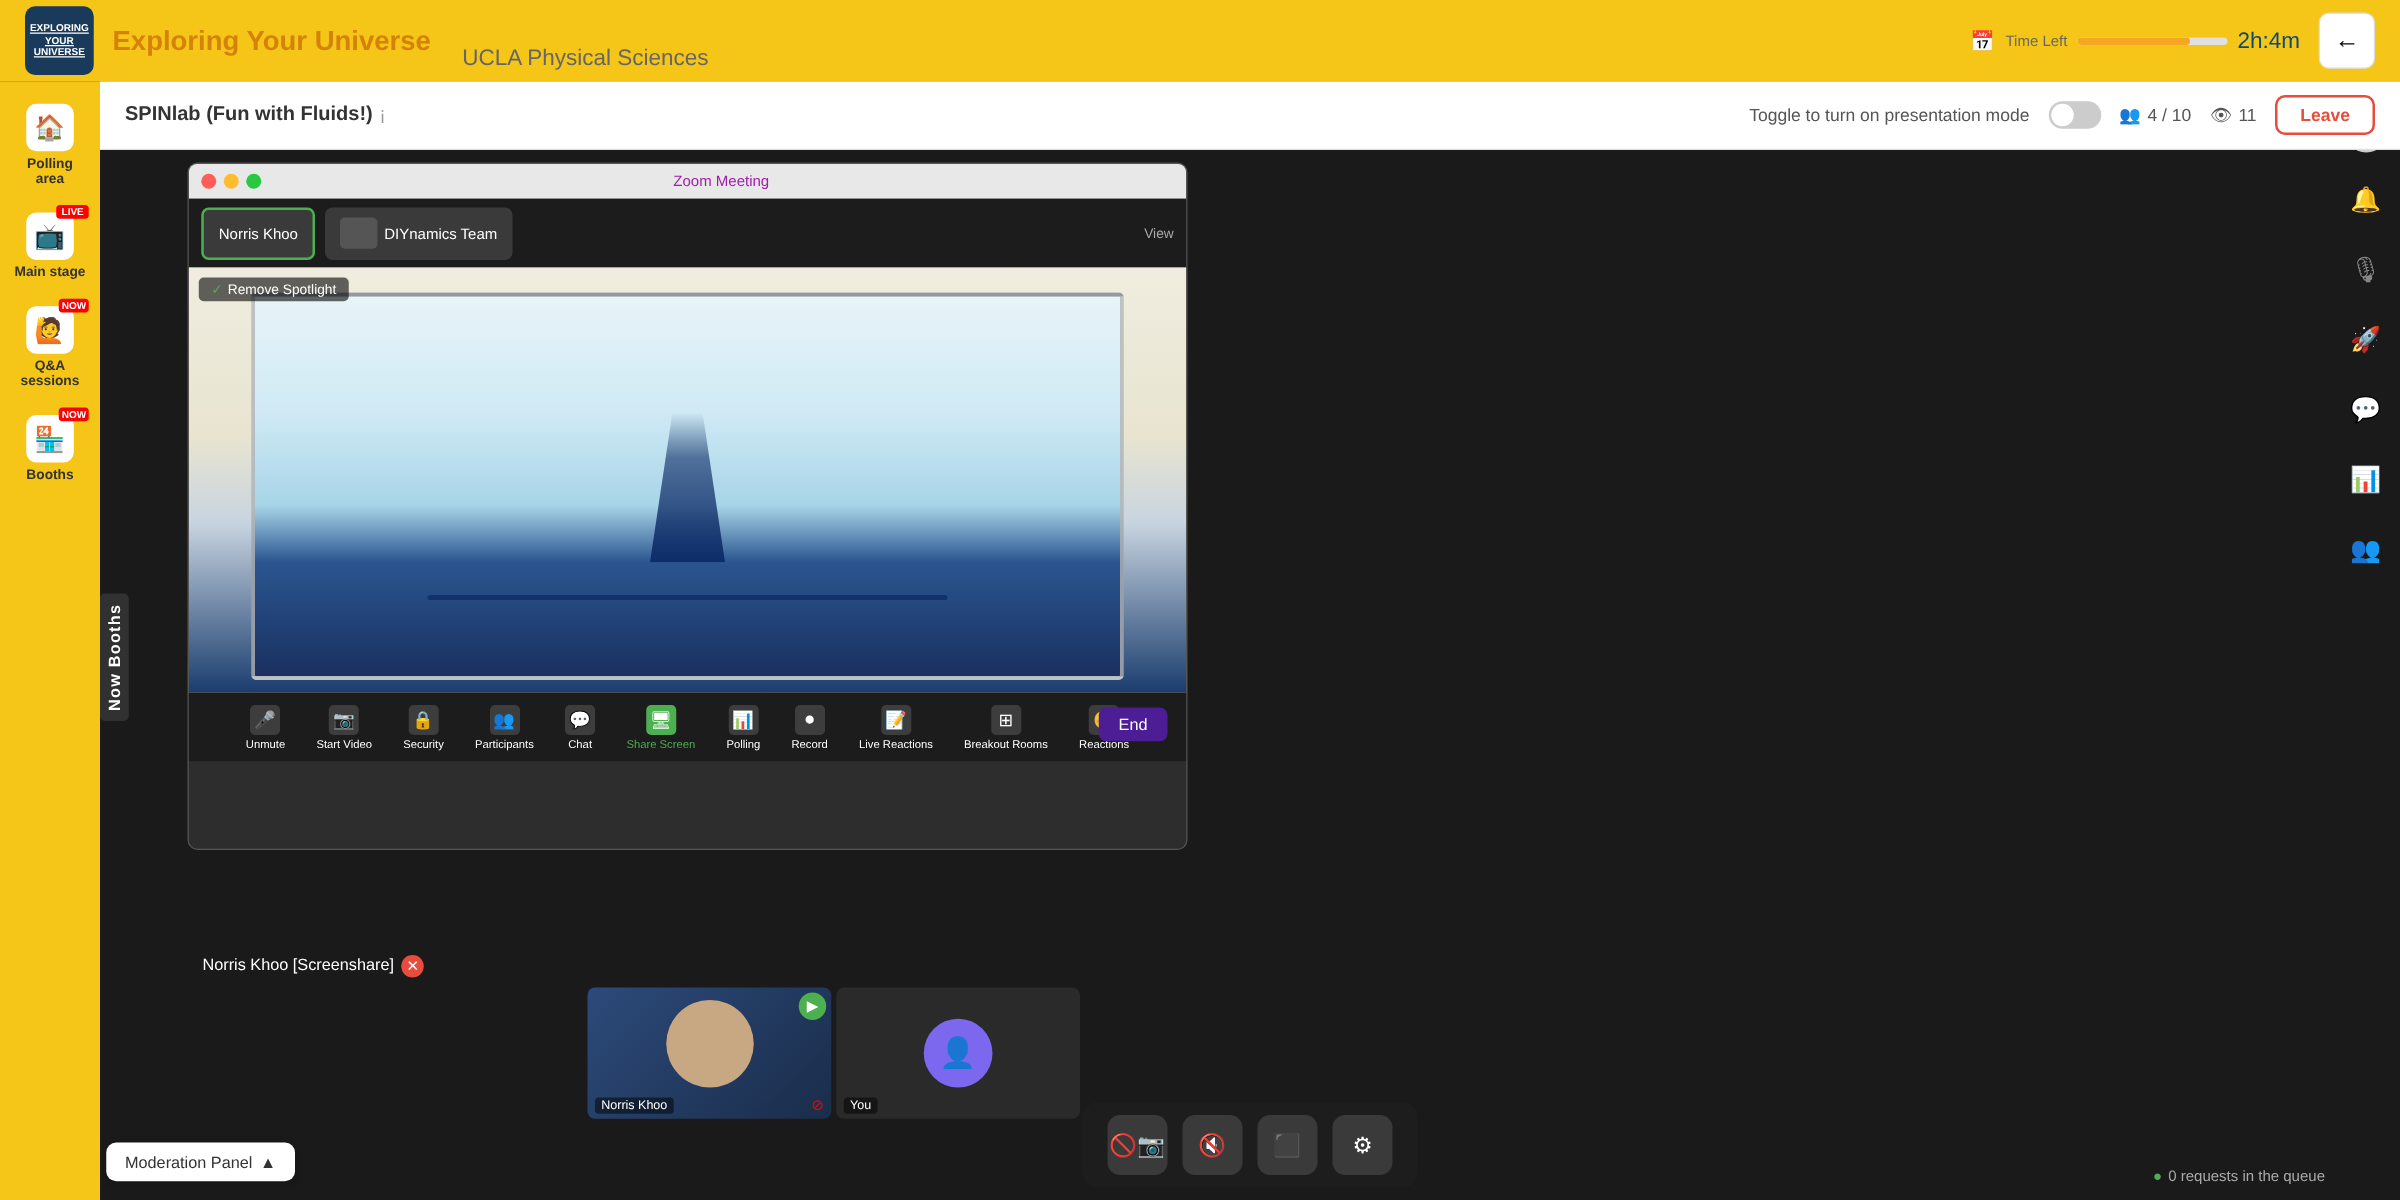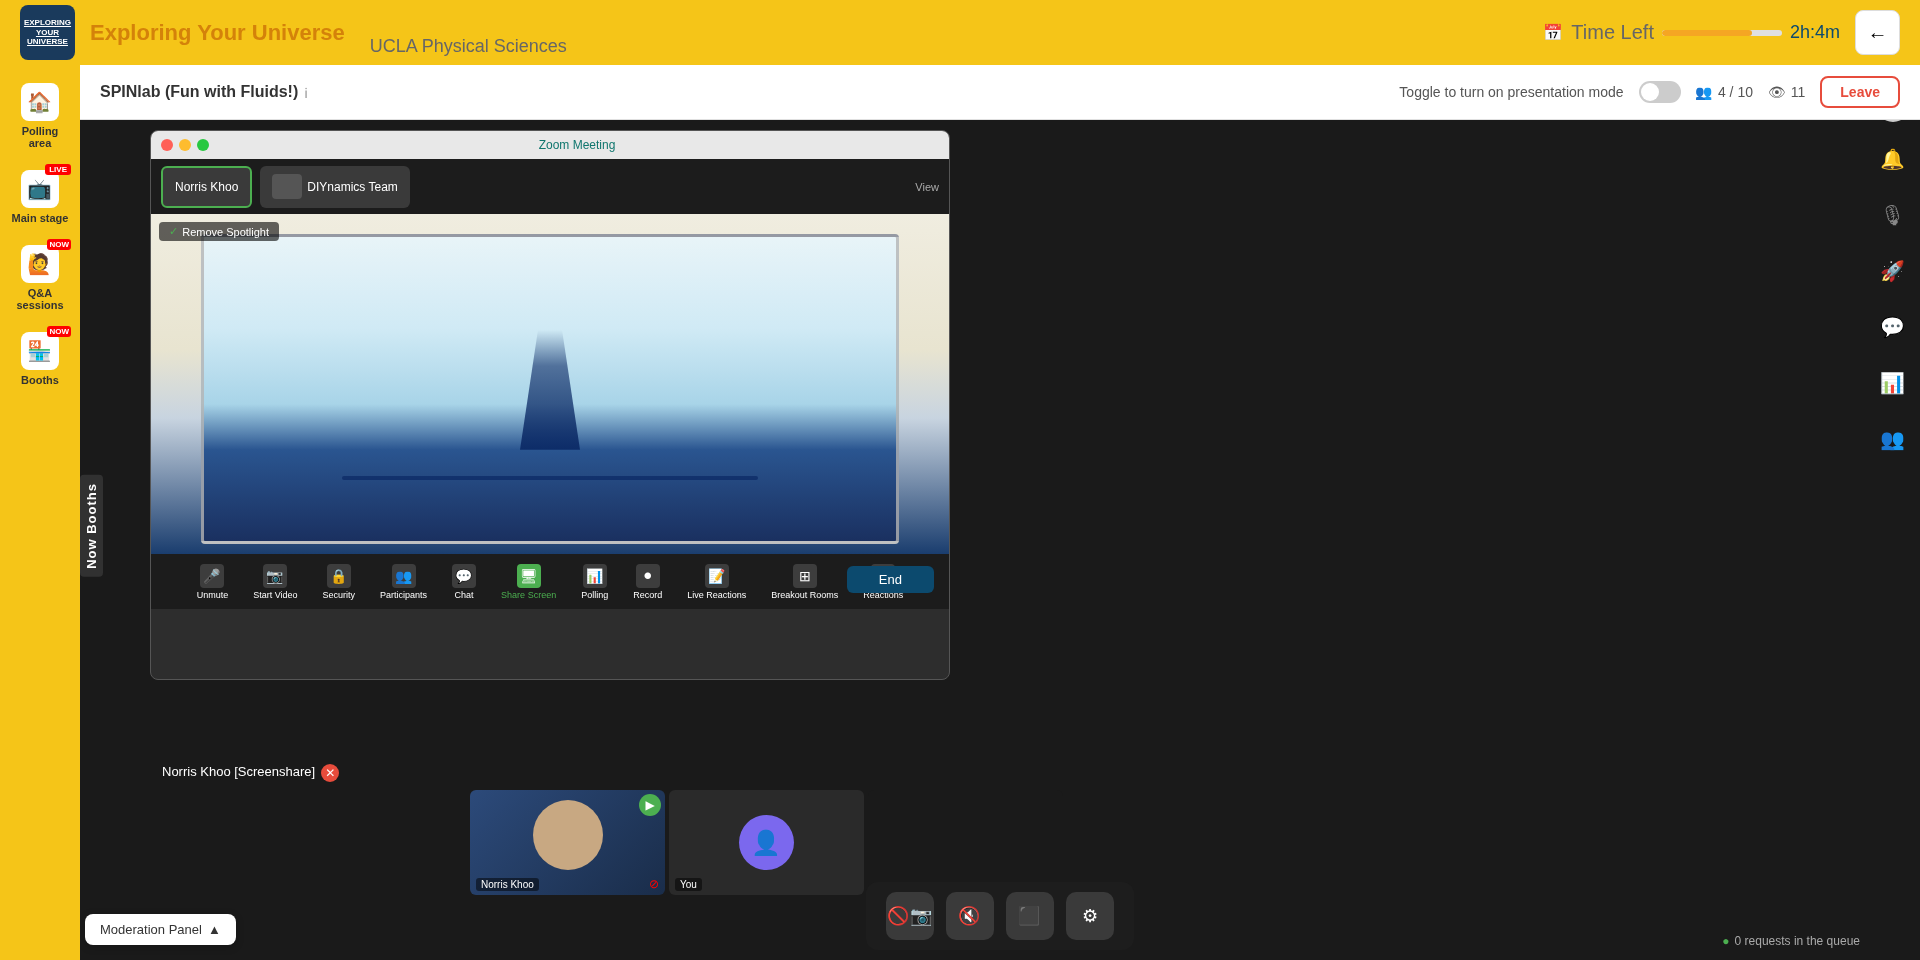--- a/index.html
+++ b/index.html
@@ -23,21 +23,21 @@
     #header-subtitle {
       color: #666; font-size: 18px; font-weight: 500; margin-top: 28px;
     }
     #header-right {
       margin-left: auto; display: flex; align-items: center; gap: 15px;
     }
     #time-left-container {
       display: flex; align-items: center; gap: 8px;
     }
     #time-left-label {
-      color: #666; font-size: 20px;
+      color: #666; font-size: 12px;
     }
     #time-left-bar {
       width: 120px; height: 6px; background: #e0e0e0; border-radius: 3px;
       overflow: hidden;
     }
     #time-left-bar-fill {
       height: 100%; background: #f5a623; border-radius: 3px; width: 75%;
     }
     #time-left-value {
       color: #0c4a6e; font-size: 18px; font-weight: 400;
@@ -121,21 +121,21 @@
       background: #2d2d2d; border-radius: 8px;
       border: 1px solid #555; overflow: hidden;
     }
     #zoom-titlebar {
       height: 28px; background: #e8e8e8; display: flex; align-items: center;
       padding: 0 10px; gap: 6px;
     }
     #zoom-btn-red { width: 12px; height: 12px; background: #ff5f57; border-radius: 50%; }
     #zoom-btn-yellow { width: 12px; height: 12px; background: #febc2e; border-radius: 50%; }
     #zoom-btn-green { width: 12px; height: 12px; background: #28c840; border-radius: 50%; }
-    #zoom-window-title { flex: 1; text-align: center; font-size: 12px; color: #0f766e; }
+    #zoom-window-title { flex: 1; text-align: center; font-size: 12px; color: #a21caf; }
 
     #zoom-top-bar {
       height: 55px; background: #1c1c1c; display: flex; align-items: center;
       padding: 0 10px; gap: 8px;
     }
     .zoom-participant-tile {
       background: #3a3a3a; border-radius: 6px; padding: 4px 12px;
       color: white; font-size: 12px; display: flex; align-items: center;
       gap: 5px; height: 42px;
     }
@@ -187,22 +187,22 @@
       color: white; font-size: 9px; gap: 2px; cursor: pointer; padding: 0 5px;
     }
     .zoom-control-icon {
       width: 24px; height: 24px; background: rgba(255,255,255,0.15);
       border-radius: 4px; display: flex; align-items: center; justify-content: center;
       font-size: 14px;
     }
     .zoom-control-btn.active .zoom-control-icon { background: #4CAF50; }
     #zoom-end-btn {
       position: absolute; right: 15px; bottom: 16px;
-      background: #0c4a6e; color: white; border: none;
-      padding: 6px 32px; border-radius: 6px; font-size: 13px; cursor: pointer;
+      background: #4c1d95; color: white; border: none;
+      padding: 6px 16px; border-radius: 6px; font-size: 13px; cursor: pointer;
     }
 
     
     #zoom-participants-row {
       position: absolute; bottom: 65px; left: 390px;
       display: flex; gap: 4px;
     }
     .participant-thumb {
       width: 195px; height: 105px; background: #3a3a3a; border-radius: 6px;
       overflow: hidden; position: relative;

